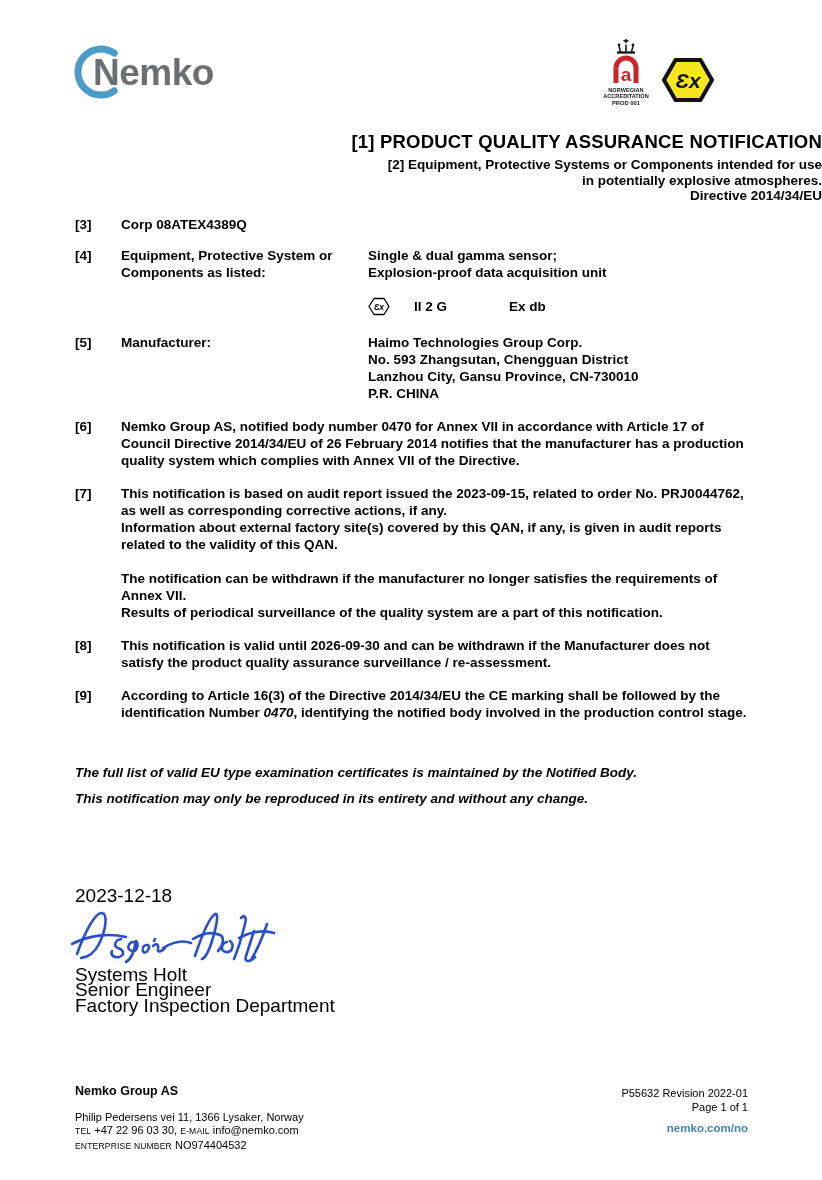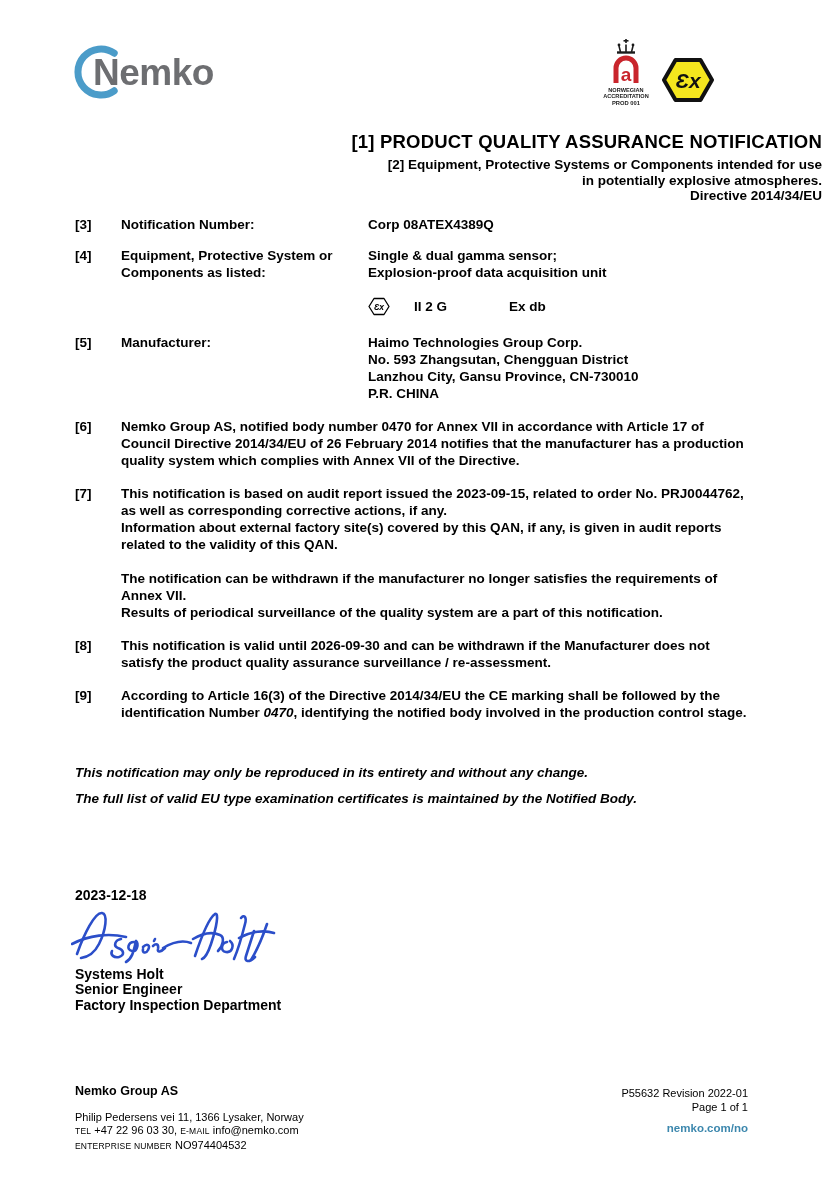--- a/index.html
+++ b/index.html
@@ -33,21 +33,21 @@
   .marking-line { display:flex; align-items:center; margin-top:16px; }
   .marking-group { margin-left:24px; }
   .marking-protection { margin-left:62px; }
   .ital { font-style:italic; }
 
   .statements { position:absolute; top:764px; left:75px; right:74px;
                 font-size:13.5px; font-weight:bold; font-style:italic; line-height:17px; }
   .statements .st { margin-bottom:9px; }
 
   
-  .sig-block { position:absolute; top:888px; left:75px; font-size:14px; font-weight:bold; line-height:15.5px; }
+  .sig-block { position:absolute; top:888px; left:75px; font-size:19px; font-weight:normal; line-height:15.5px; }
   .sig-date { margin-bottom:2px; }
   .sig-svg { display:block; margin:2px 0 3px -4px; }
 
   
   .footer-left { position:absolute; top:1085px; left:75px; font-size:11px; line-height:13.5px; }
   .footer-company { font-size:12.5px; font-weight:bold; margin-bottom:12px; }
   .lbl-small { font-size:8.5px; letter-spacing:0.2px; }
   .footer-right { position:absolute; top:1087px; right:74px; text-align:right; font-size:11px; line-height:13.5px; }
   .footer-site { position:absolute; top:1122px; right:74px; font-size:11.5px; font-weight:bold; color:#3c87ad; cursor:pointer; }
 </style>
@@ -88,21 +88,20 @@
   <div class="doc-title">[1] PRODUCT QUALITY ASSURANCE NOTIFICATION</div>
   <div class="doc-subtitle">[2] Equipment, Protective Systems or Components intended for use</div>
   <div class="doc-subtitle">in potentially explosive atmospheres.</div>
   <div class="doc-subtitle">Directive 2014/34/EU</div>
 </div>
 
 <div class="content">
 
   <div class="row">
     <div class="num">[3]</div>
-    <div class="pre">Notification Number:</div>
     <div class="pre">Corp 08ATEX4389Q</div>
   </div>
 
   <div class="row mt14">
     <div class="num">[4]</div>
     <div class="pre">Equipment, Protective System or
 Components as listed:</div>
     <div>
       <div class="pre">Single &amp; dual gamma sensor;
 Explosion-proof data acquisition unit</div>
@@ -147,22 +146,22 @@
   </div>
 
   <div class="clause mt16">
     <div class="num">[9]</div>
     <div><span>According to Article 16(3) of the Directive 2014/34/EU the CE marking shall be followed by the identification Number </span><span class="ital">0470</span><span>, identifying the notified body involved in the production control stage.</span></div>
   </div>
 
 </div>
 
 <div class="statements">
+  <div class="st">The full list of valid EU type examination certificates is maintained by the Notified Body.</div>
   <div class="st">This notification may only be reproduced in its entirety and without any change.</div>
-  <div class="st">The full list of valid EU type examination certificates is maintained by the Notified Body.</div>
 </div>
 
 <div class="sig-block">
   <div class="sig-date">2023-12-18</div>
   <svg class="sig-svg" width="230" height="58" viewBox="0 0 230 58">
     <g fill="none" stroke="#2b4ec9" stroke-width="2.6" stroke-linecap="round" stroke-linejoin="round">
       <path d="M6 48 C13 28 24 6 31 7 C37 8 35 24 28 38 C24 46 17 51 10 52"></path>
       <path d="M1 38 C18 29 38 27 55 31"></path>
       <path d="M50 33 C44 34 42 40 47 42 C53 44 54 49 48 51 C43 52 39 49 41 45"></path>
       <path d="M63 36 C57 36 55 44 61 45 C66 46 68 38 65 35 C63 43 62 52 55 56"></path>

